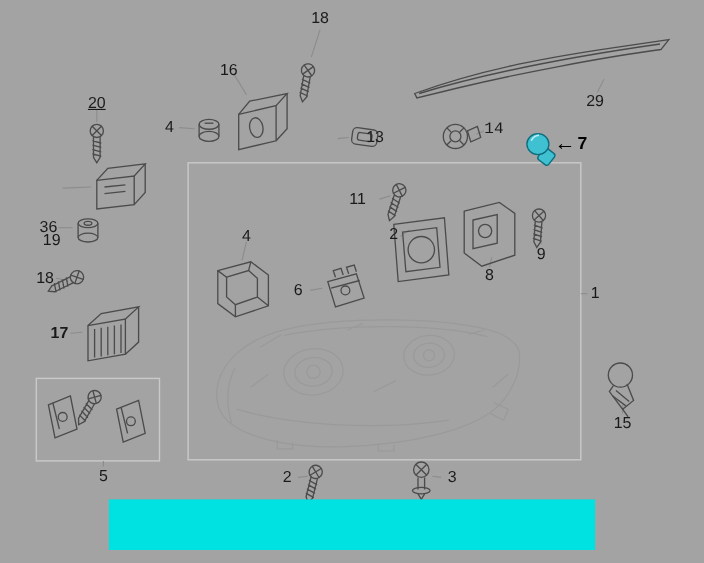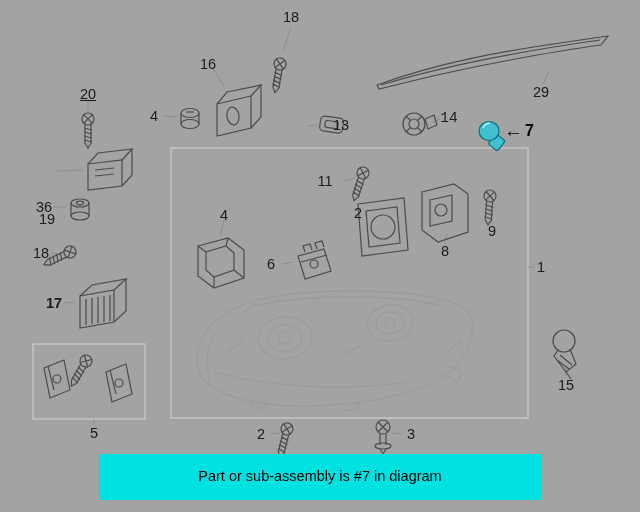--- a/index.html
+++ b/index.html
@@ -227,16 +227,15 @@
   <span class="pl" style="left:566px; top:378px;">15</span>
   <span class="pl" style="left:261px; top:427px;">2</span>
   <span class="pl" style="left:411px; top:427px;">3</span>
 
   <span class="callout" style="left:504px; top:121px;">
     <span class="arrow">←</span>
     <span class="num">7</span>
   </span>
 
   <div class="banner">
-    <div>Part or sub-assembly is #7 in diagram</div>
   </div>
 
 </div>
 
 </body></html>

